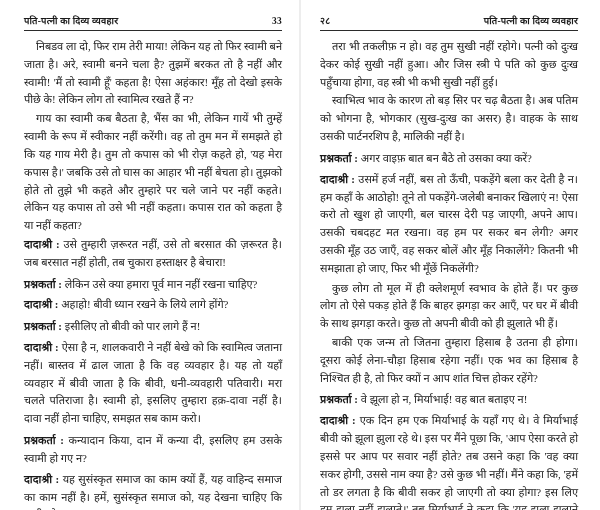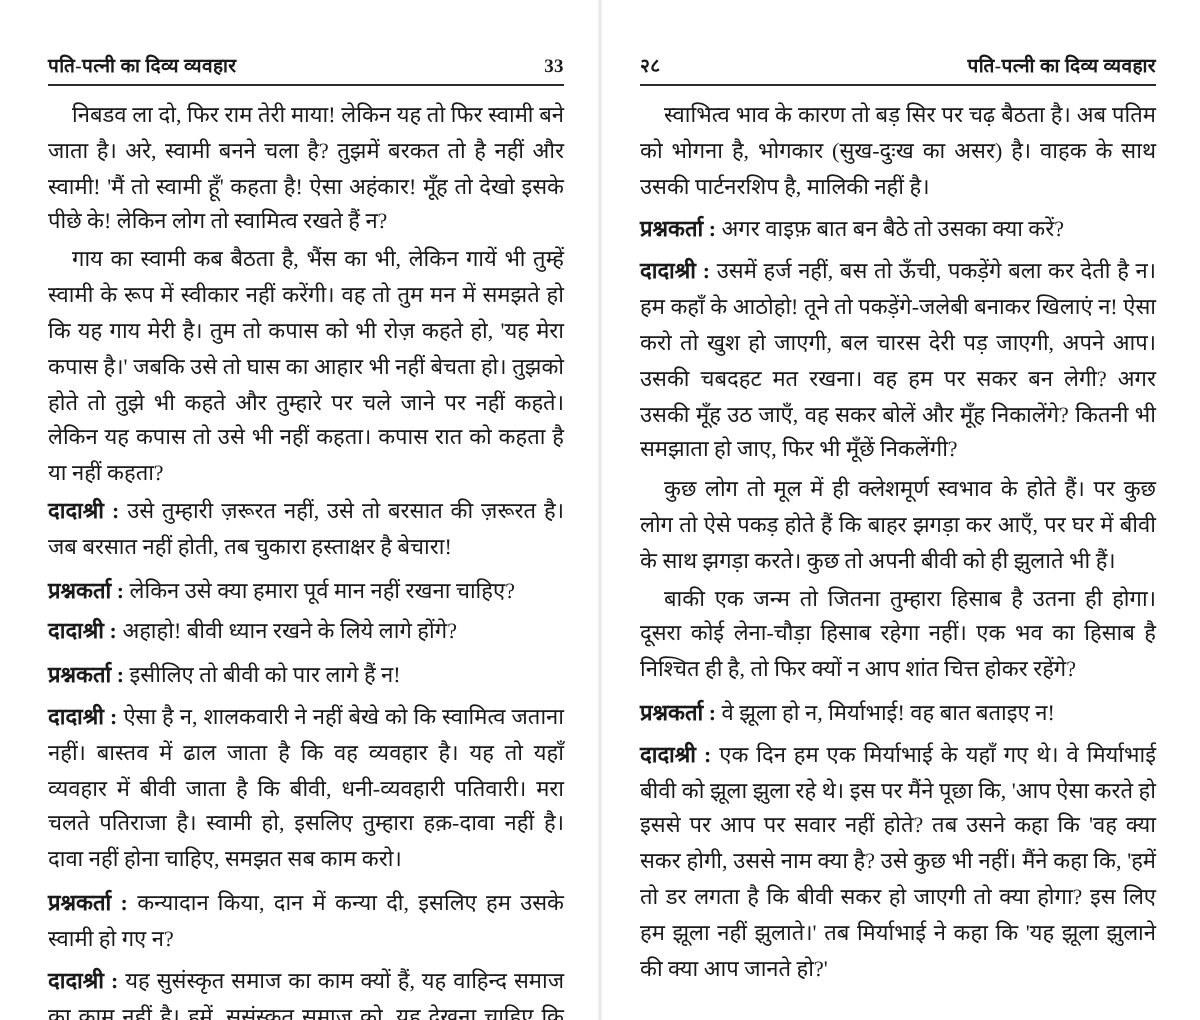--- a/index.html
+++ b/index.html
@@ -19,21 +19,21 @@
     width: 600px;
     height: 510px;
     display: flex;
     box-sizing: border-box;
   }
   .page {
     position: relative;
     width: 300px;
     height: 455px;
     box-sizing: border-box;
-    padding: 26px 22px 18px 22px;
+    padding: 14px 22px 18px 22px;
     font-family: Liberation Serif, serif;
   }
   .page-left { padding-left: 24px; padding-right: 18px; }
   .page-right { padding-left: 20px; padding-right: 22px; }
 
   .gutter {
     position: absolute;
     left: 299px;
     top: 0;
     width: 2px;
@@ -136,20 +136,21 @@
   </div>
 
   <div class="page page-right">
     <div class="header header-right">
       <span class="hdr-folio">२८</span>
       <span class="hdr-title">पति-पत्नी का दिव्य व्यवहार</span>
     </div>
     <hr class="rule">
 
     <div class="col">
+      <p>तरा भी तकलीफ़ न हो। वह तुम सुखी नहीं रहोगे। पत्नी को दुःख देकर कोई सुखी नहीं हुआ। और जिस स्त्री पे पति को कुछ दुःख पहुँचाया होगा, वह स्त्री भी कभी सुखी नहीं हुई।</p>
       <p>स्वाभित्व भाव के कारण तो बड़ सिर पर चढ़ बैठता है। अब पतिम को भोगना है, भोगकार (सुख-दुःख का असर) है। वाहक के साथ उसकी पार्टनरशिप है, मालिकी नहीं है।</p>
 
       <p class="q">
         <span class="lbl">प्रश्नकर्ता :</span>
         <span>अगर वाइफ़ बात बन बैठे तो उसका क्या करें?</span>
       </p>
       <p class="a">
         <span class="lbl">दादाश्री :</span>
         <span>उसमें हर्ज नहीं, बस तो ऊँची, पकड़ेंगे बला कर देती है न। हम कहाँ के आठोहो! तूने तो पकड़ेंगे-जलेबी बनाकर खिलाएं न! ऐसा करो तो खुश हो जाएगी, बल चारस देरी पड़ जाएगी, अपने आप। उसकी चबदहट मत रखना। वह हम पर सकर बन लेगी? अगर उसकी मूँह उठ जाएँ, वह सकर बोलें और मूँह निकालेंगे? कितनी भी समझाता हो जाए, फिर भी मूँछें निकलेंगी?</span>
       </p>

